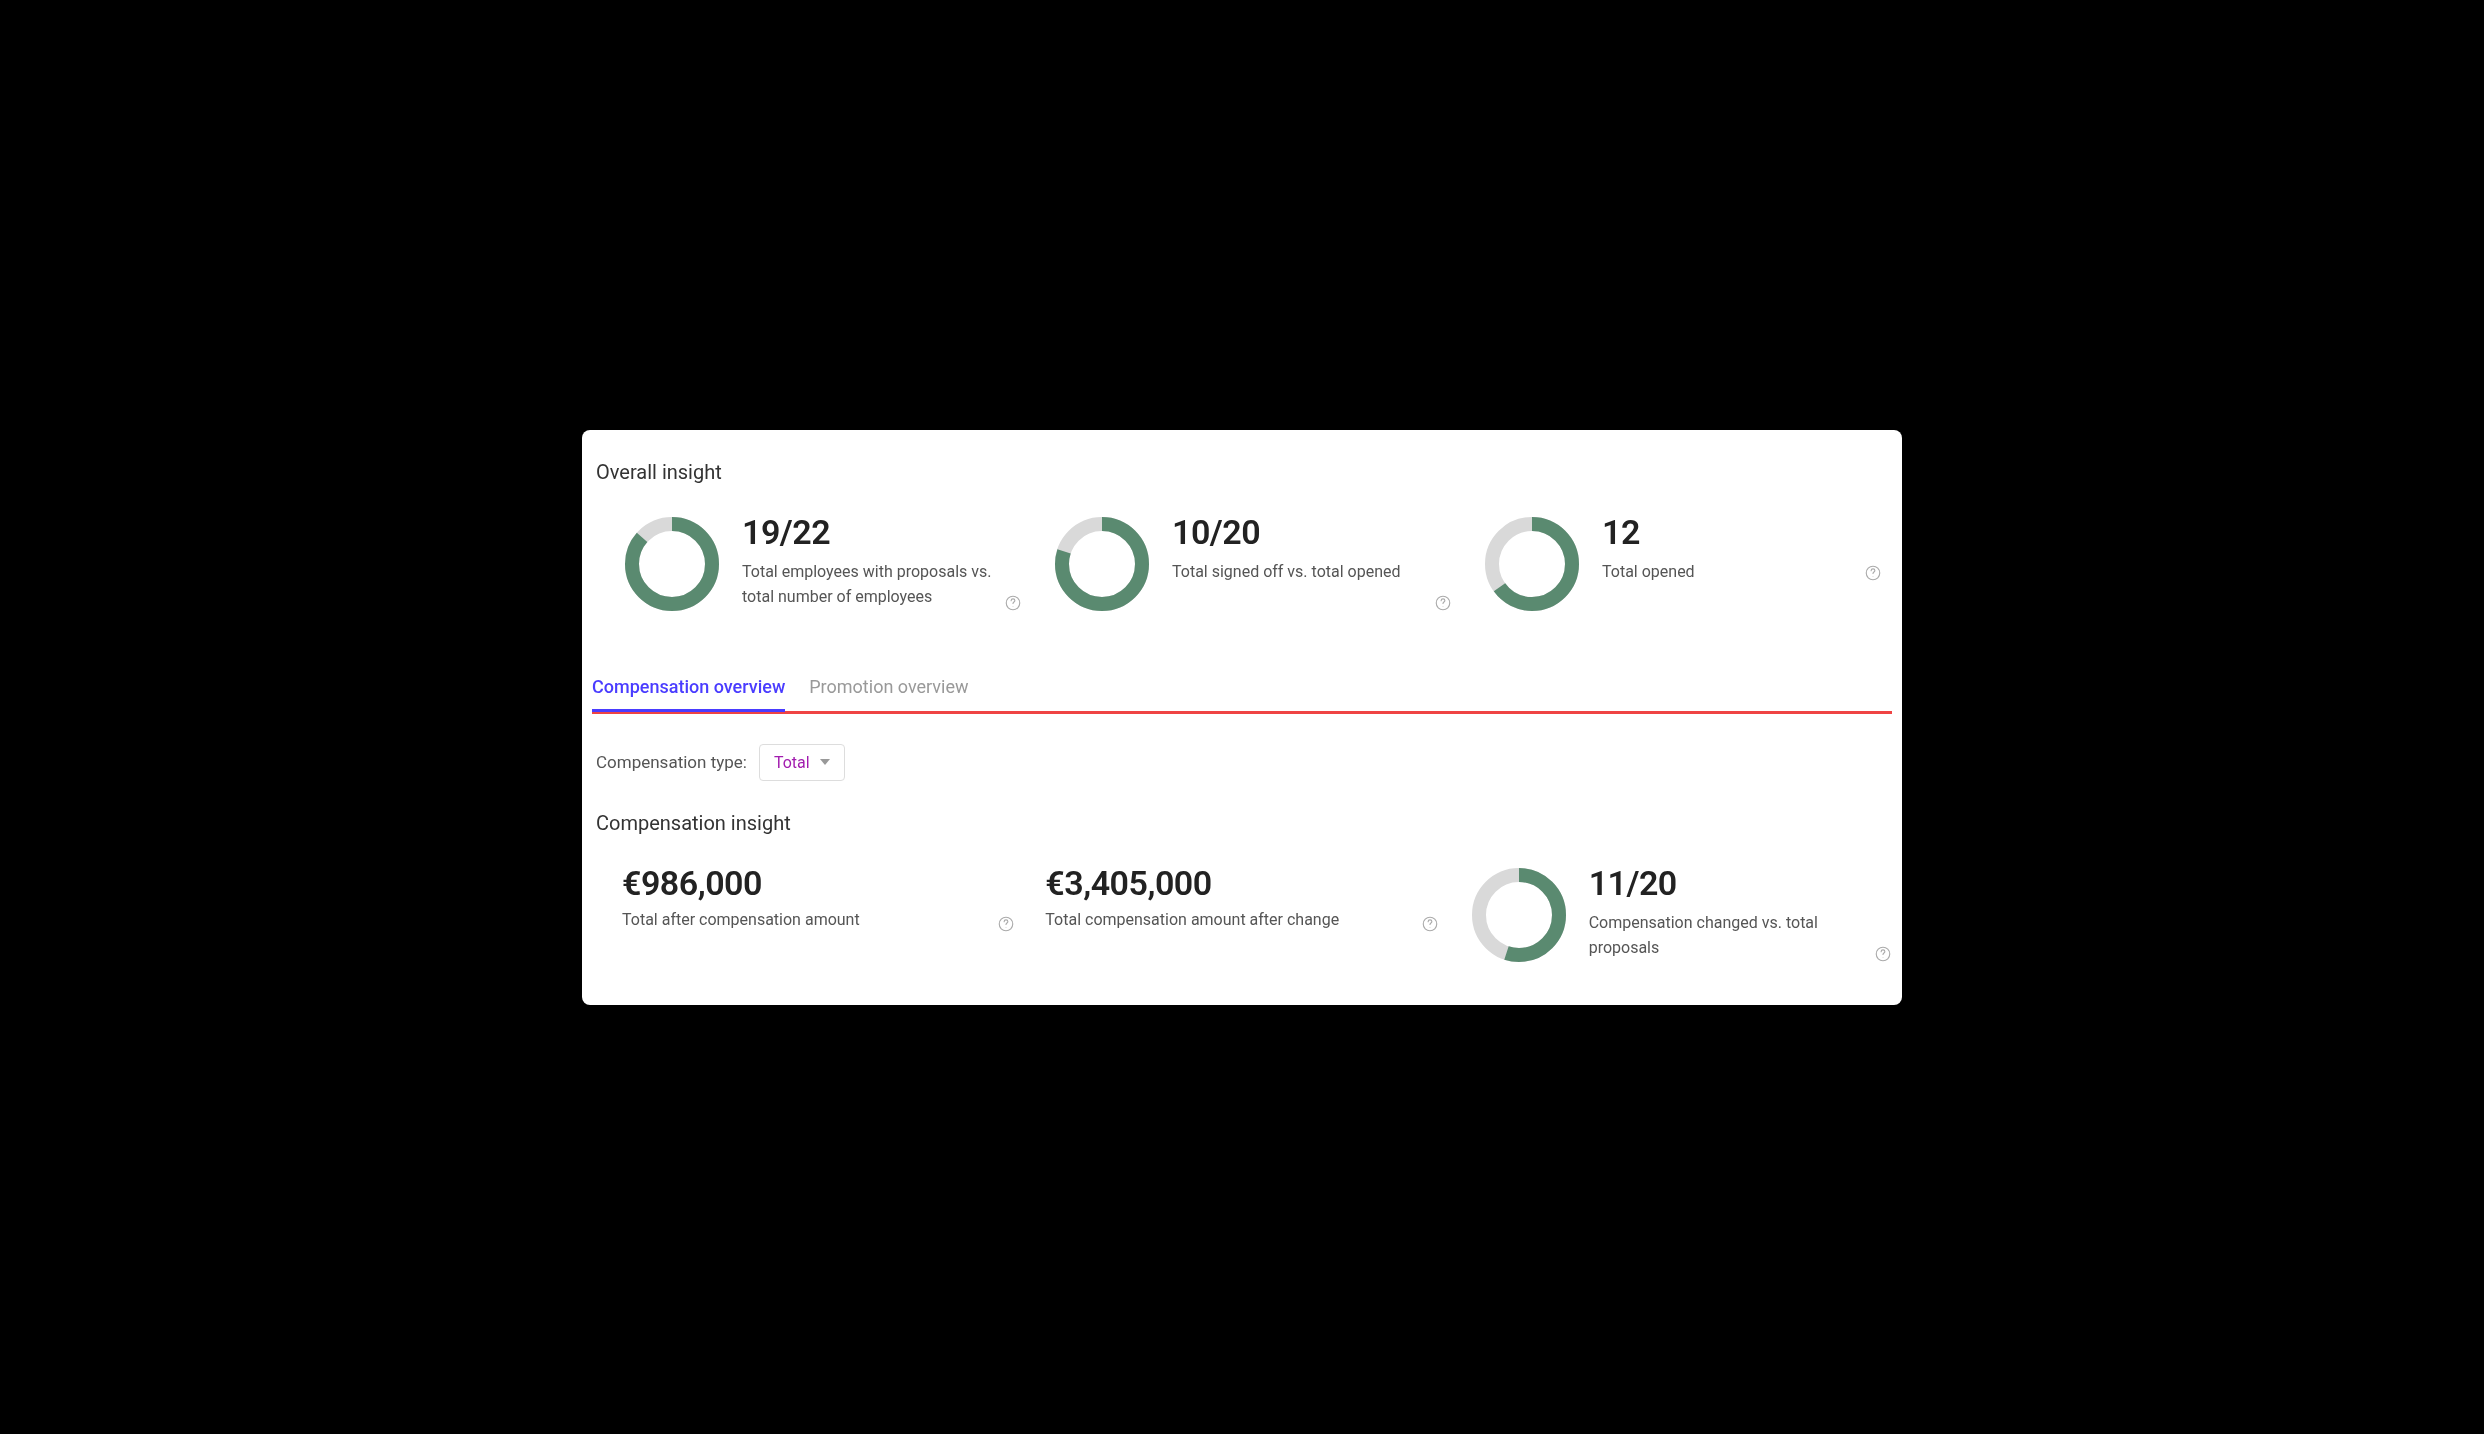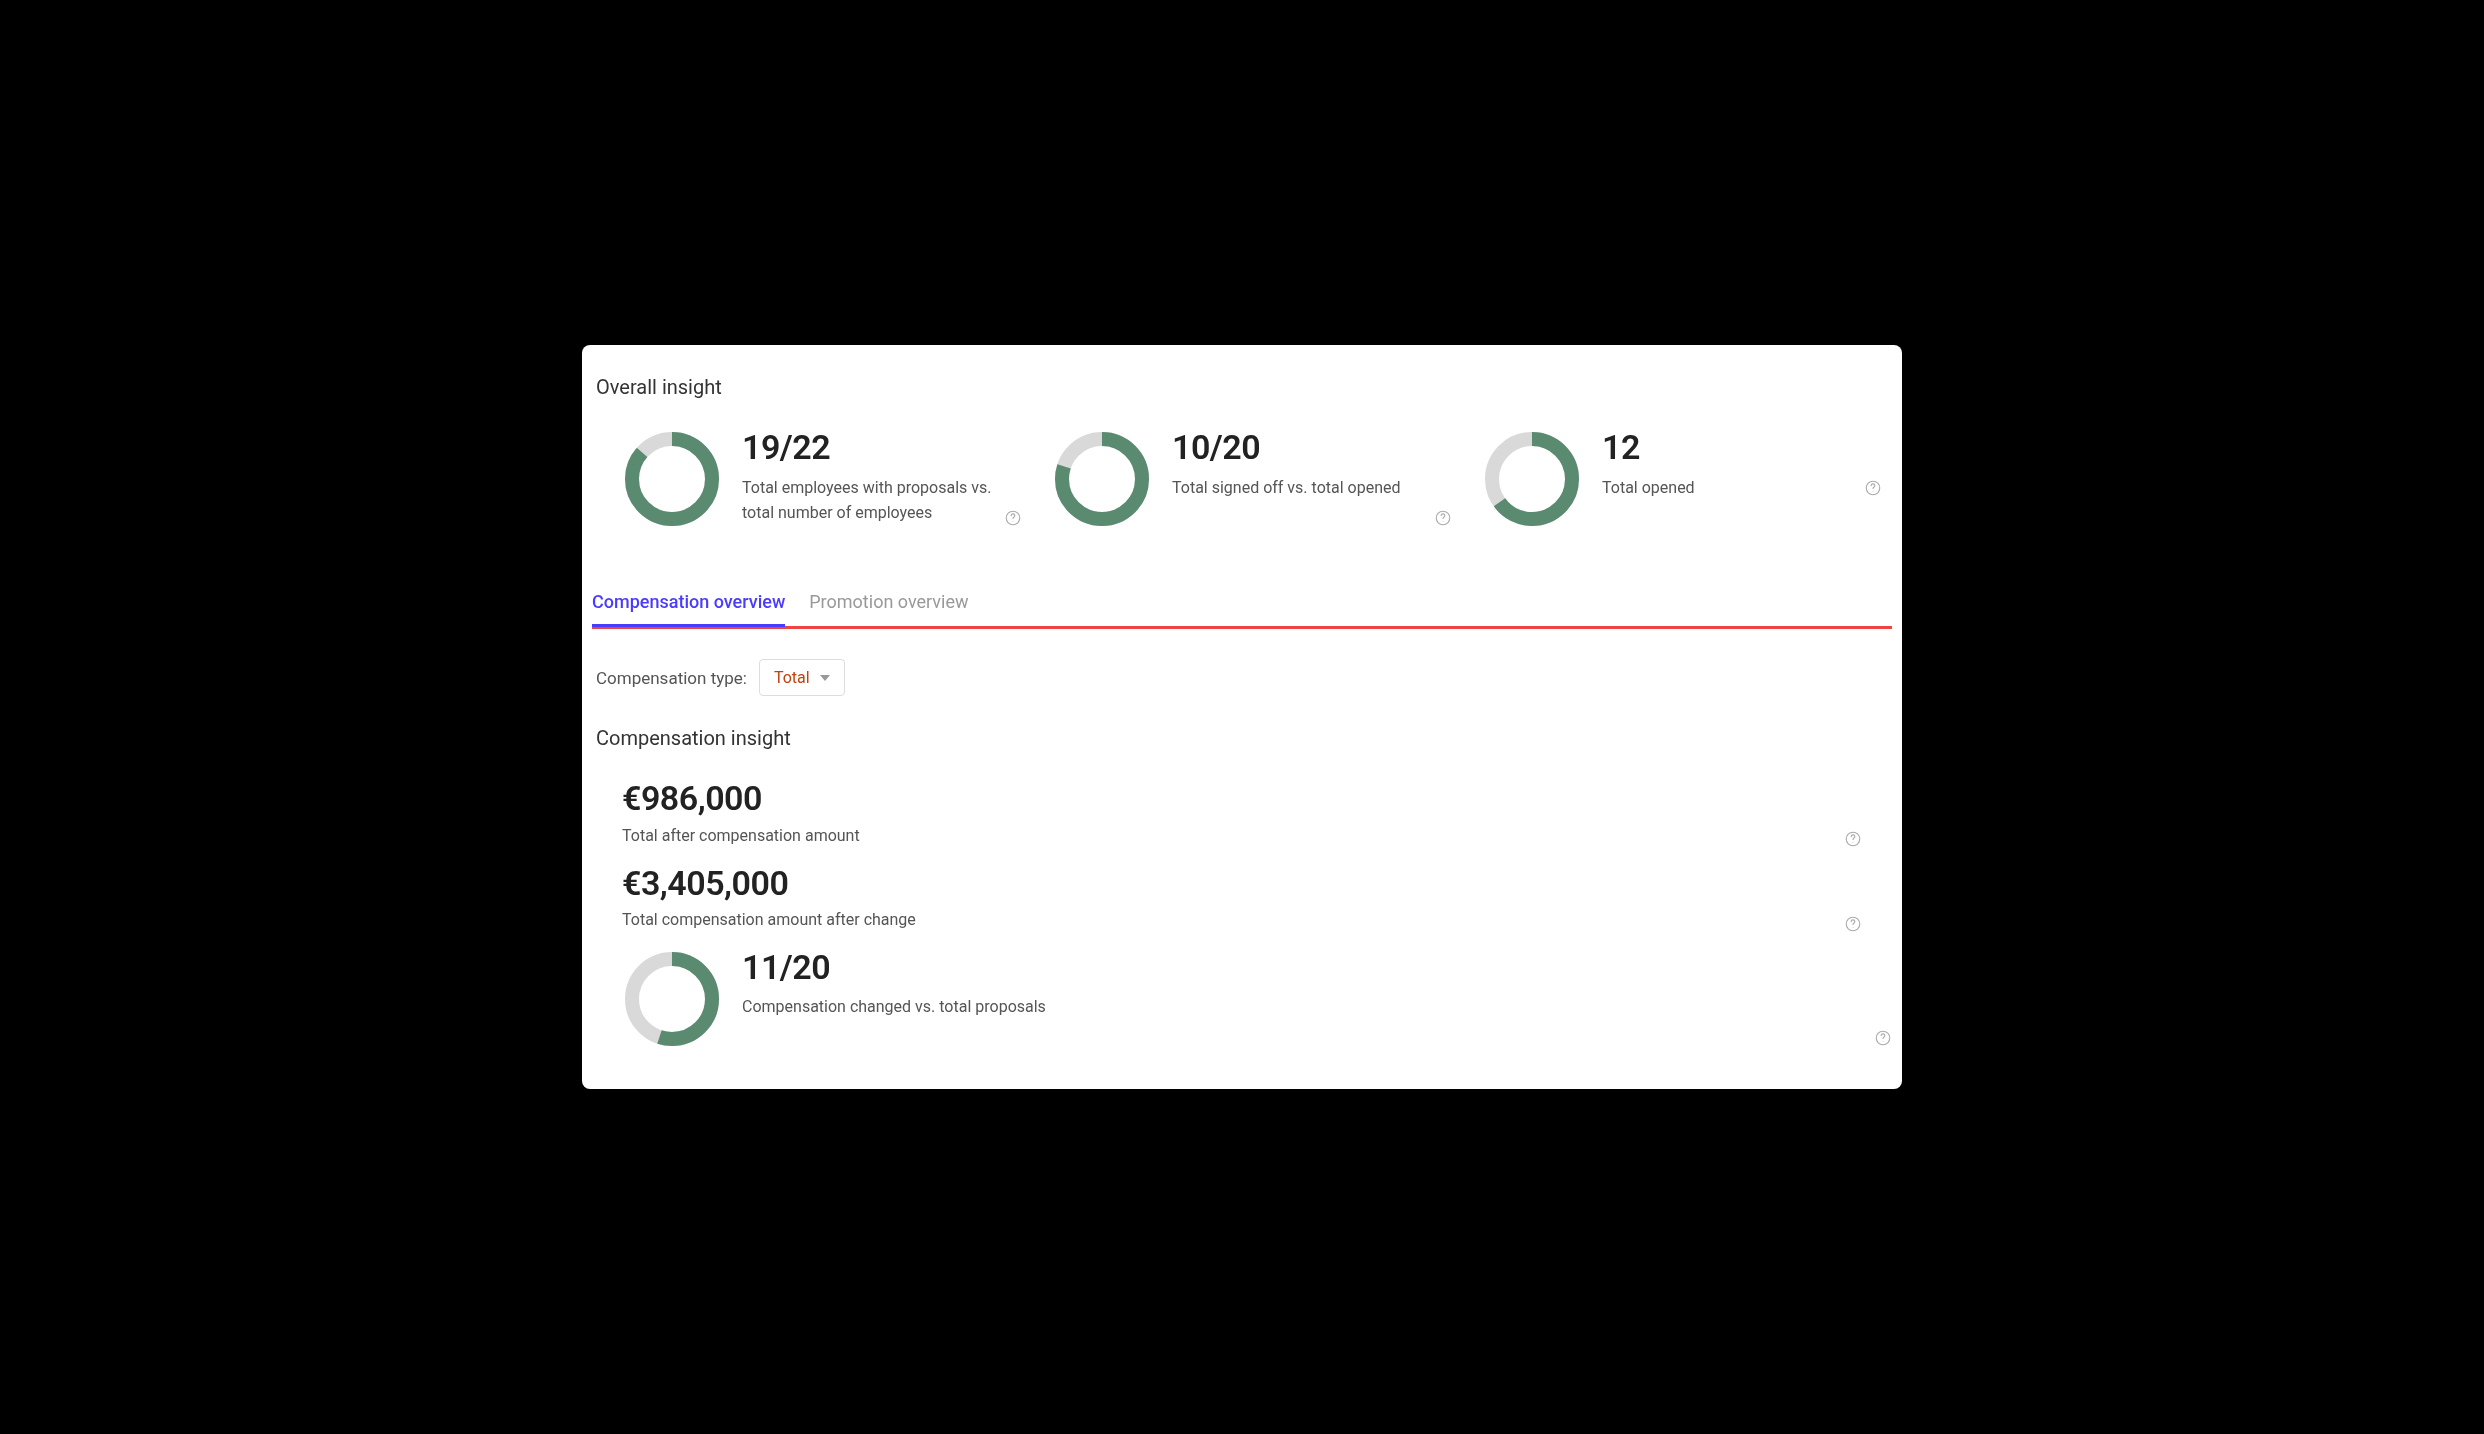--- a/index.html
+++ b/index.html
@@ -125,36 +125,34 @@
       color: #555;
     }
     .select-box {
       display: flex;
       align-items: center;
       gap: 10px;
       border: 1px solid #ddd;
       border-radius: 4px;
       padding: 8px 14px;
       font-size: 16px;
-      color: #c2410c;
+      color: #a21caf;
       cursor: pointer;
       background: #fff;
     }
     .chevron-down {
       width: 0;
       height: 0;
       border-left: 5px solid transparent;
       border-right: 5px solid transparent;
       border-top: 6px solid #999;
     }
     .comp-row {
       display: flex;
-      gap: 20px;
       padding: 0 0 0 30px;
-      flex-direction: column;
     }
     .comp-item {
       flex: 1;
       position: relative;
     }
     .comp-value {
       font-size: 34px;
       font-weight: 600;
       color: #222;
       line-height: 1.1;

